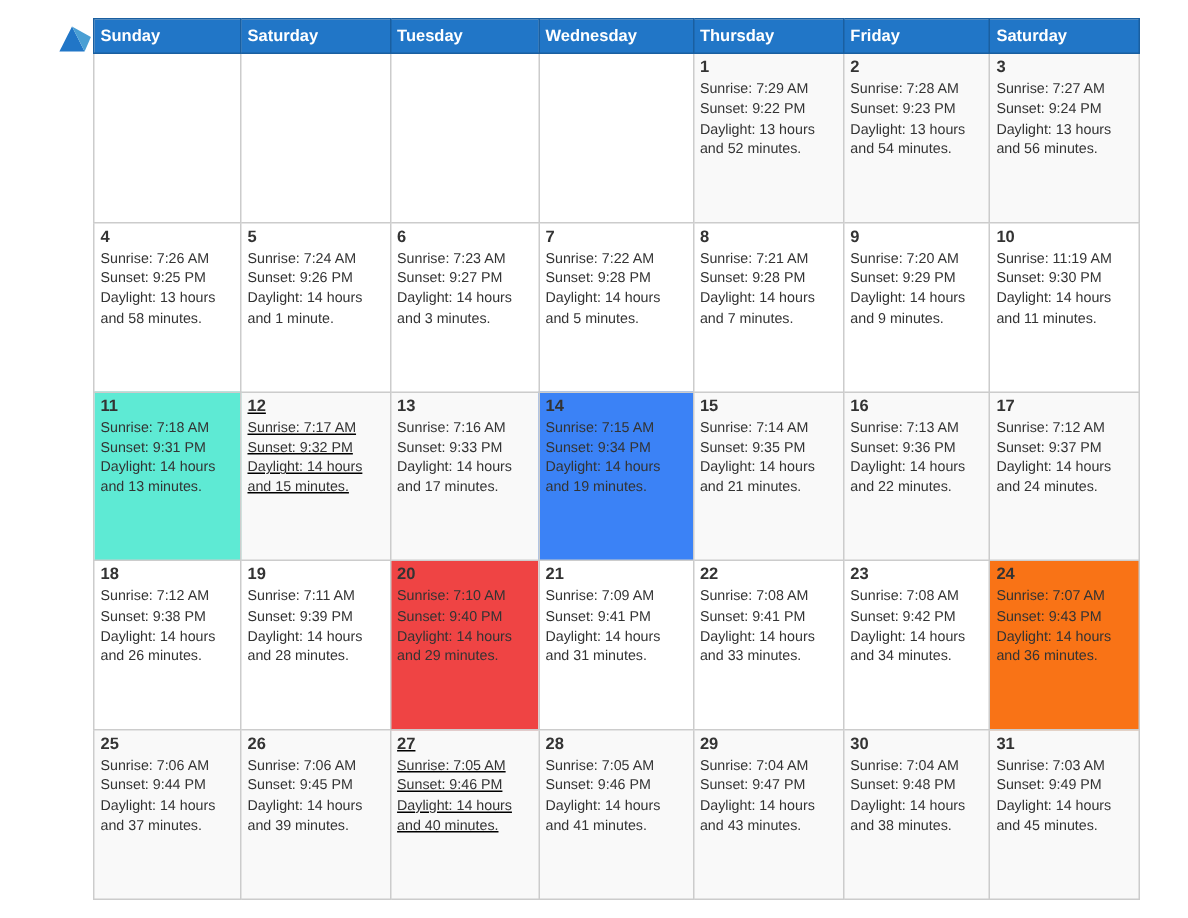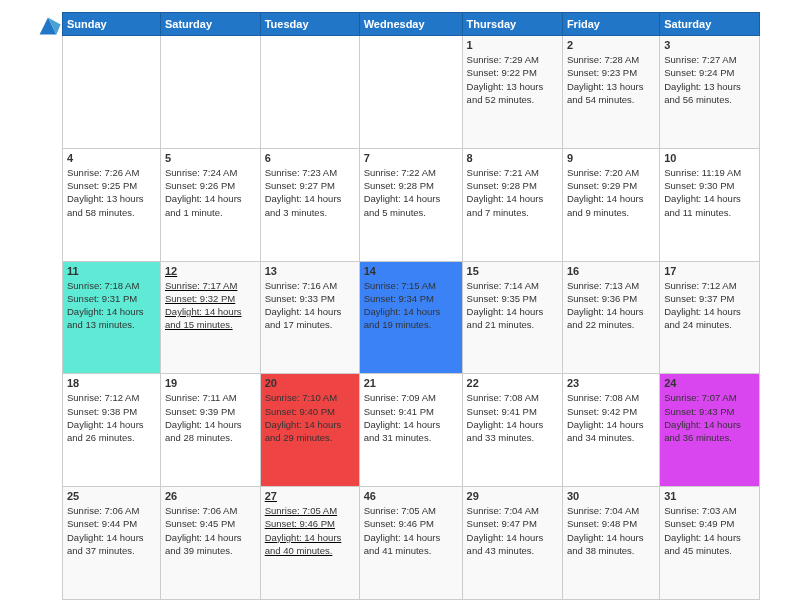--- a/index.html
+++ b/index.html
@@ -295,21 +295,21 @@
             <div class="day-info">Daylight: 14 hours</div>
             <div class="day-info">and 33 minutes.</div>
           </td>
           <td style="background: rgb(255, 255, 255);">
             <div class="day-num">23</div>
             <div class="day-info">Sunrise: 7:08 AM</div>
             <div class="day-info">Sunset: 9:42 PM</div>
             <div class="day-info">Daylight: 14 hours</div>
             <div class="day-info">and 34 minutes.</div>
           </td>
-          <td style="background: #d946ef; margin-top: 28px;">
+          <td style="background: #f97316; margin-top: 28px;">
             <div class="day-num">24</div>
             <div class="day-info">Sunrise: 7:07 AM</div>
             <div class="day-info">Sunset: 9:43 PM</div>
             <div class="day-info">Daylight: 14 hours</div>
             <div class="day-info">and 36 minutes.</div>
           </td>
         </tr>
         <tr>
           <td style="background: rgb(249, 249, 249);">
             <div class="day-num">25</div>
@@ -326,21 +326,21 @@
             <div class="day-info">and 39 minutes.</div>
           </td>
           <td style="background: rgb(249, 249, 249); text-decoration: underline;">
             <div class="day-num">27</div>
             <div class="day-info">Sunrise: 7:05 AM</div>
             <div class="day-info">Sunset: 9:46 PM</div>
             <div class="day-info">Daylight: 14 hours</div>
             <div class="day-info">and 40 minutes.</div>
           </td>
           <td style="background: rgb(249, 249, 249);">
-            <div class="day-num">46</div>
+            <div class="day-num">28</div>
             <div class="day-info">Sunrise: 7:05 AM</div>
             <div class="day-info">Sunset: 9:46 PM</div>
             <div class="day-info">Daylight: 14 hours</div>
             <div class="day-info">and 41 minutes.</div>
           </td>
           <td style="background: rgb(249, 249, 249);">
             <div class="day-num">29</div>
             <div class="day-info">Sunrise: 7:04 AM</div>
             <div class="day-info">Sunset: 9:47 PM</div>
             <div class="day-info">Daylight: 14 hours</div>

